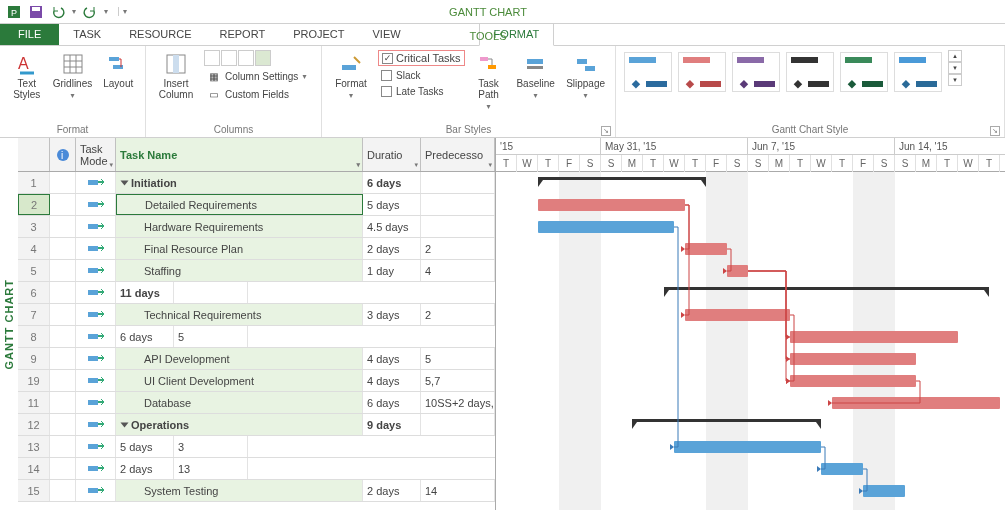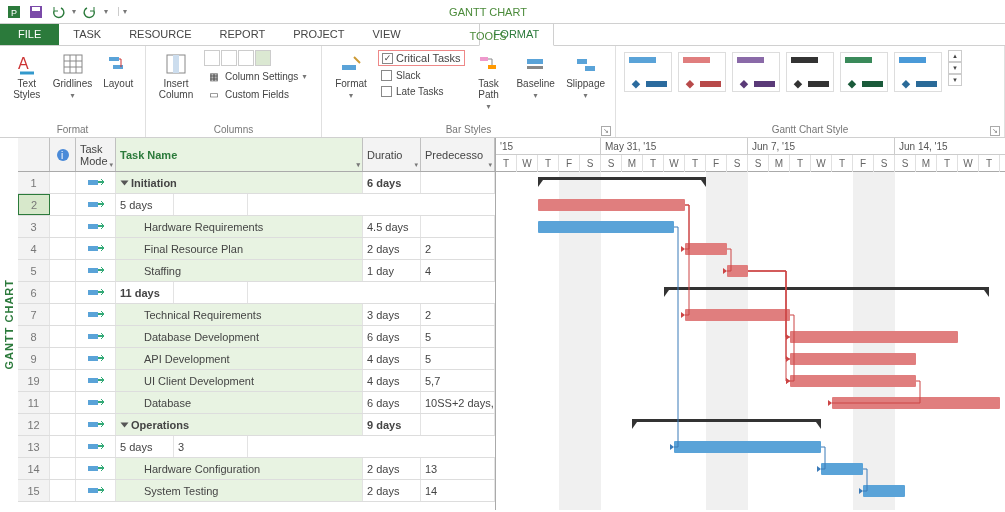--- a/index.html
+++ b/index.html
@@ -384,20 +384,21 @@
         <div class="grow selrow">
     <div class="cell col-row">2</div>
     <div class="cell col-info"></div>
     <div class="cell col-mode">
             <svg width="16" height="12">
               <rect x="0" y="3" width="10" height="5" fill="#5aa3d8"></rect>
               <path d="M10 5 L15 5" stroke="#3a7" stroke-width="2"></path>
               <path d="M13 2 L16 5 L13 8" stroke="#3a7" fill="none"></path>
             </svg>
           </div>
+    <div class="cell col-name indent2 ">Detailed Requirements</div>
     <div class="cell col-dur ">5 days</div>
     <div class="cell col-pred"></div>
         </div>
         <div class="grow">
     <div class="cell col-row">3</div>
     <div class="cell col-info"></div>
     <div class="cell col-mode">
             <svg width="16" height="12">
               <rect x="0" y="3" width="10" height="5" fill="#5aa3d8"></rect>
               <path d="M10 5 L15 5" stroke="#3a7" stroke-width="2"></path>
@@ -466,21 +467,20 @@
         <div class="grow">
     <div class="cell col-row">8</div>
     <div class="cell col-info"></div>
     <div class="cell col-mode">
             <svg width="16" height="12">
               <rect x="0" y="3" width="10" height="5" fill="#5aa3d8"></rect>
               <path d="M10 5 L15 5" stroke="#3a7" stroke-width="2"></path>
               <path d="M13 2 L16 5 L13 8" stroke="#3a7" fill="none"></path>
             </svg>
           </div>
-    <div class="cell col-name indent2 ">Database Development</div>
     <div class="cell col-dur ">6 days</div>
     <div class="cell col-pred">5</div>
         </div>
         <div class="grow">
     <div class="cell col-row">9</div>
     <div class="cell col-info"></div>
     <div class="cell col-mode">
             <svg width="16" height="12">
               <rect x="0" y="3" width="10" height="5" fill="#5aa3d8"></rect>
               <path d="M10 5 L15 5" stroke="#3a7" stroke-width="2"></path>
@@ -549,21 +549,20 @@
         <div class="grow">
     <div class="cell col-row">14</div>
     <div class="cell col-info"></div>
     <div class="cell col-mode">
             <svg width="16" height="12">
               <rect x="0" y="3" width="10" height="5" fill="#5aa3d8"></rect>
               <path d="M10 5 L15 5" stroke="#3a7" stroke-width="2"></path>
               <path d="M13 2 L16 5 L13 8" stroke="#3a7" fill="none"></path>
             </svg>
           </div>
-    <div class="cell col-name indent2 ">Hardware Configuration</div>
     <div class="cell col-dur ">2 days</div>
     <div class="cell col-pred">13</div>
         </div>
         <div class="grow">
     <div class="cell col-row">15</div>
     <div class="cell col-info"></div>
     <div class="cell col-mode">
             <svg width="16" height="12">
               <rect x="0" y="3" width="10" height="5" fill="#5aa3d8"></rect>
               <path d="M10 5 L15 5" stroke="#3a7" stroke-width="2"></path>

